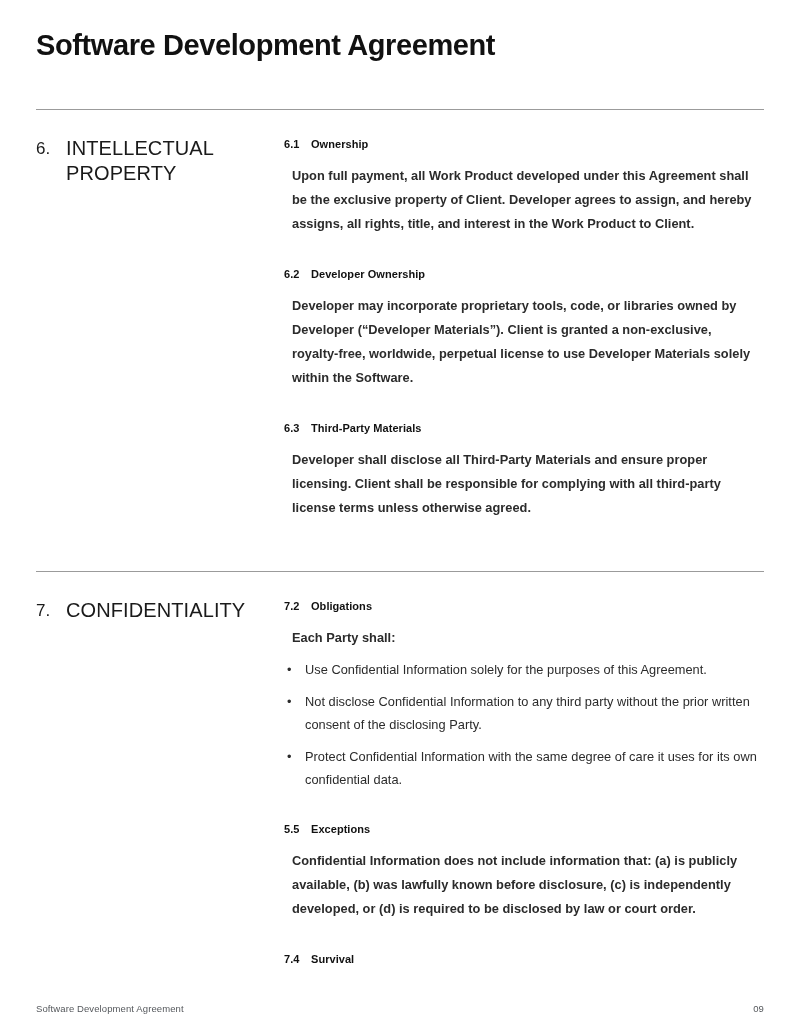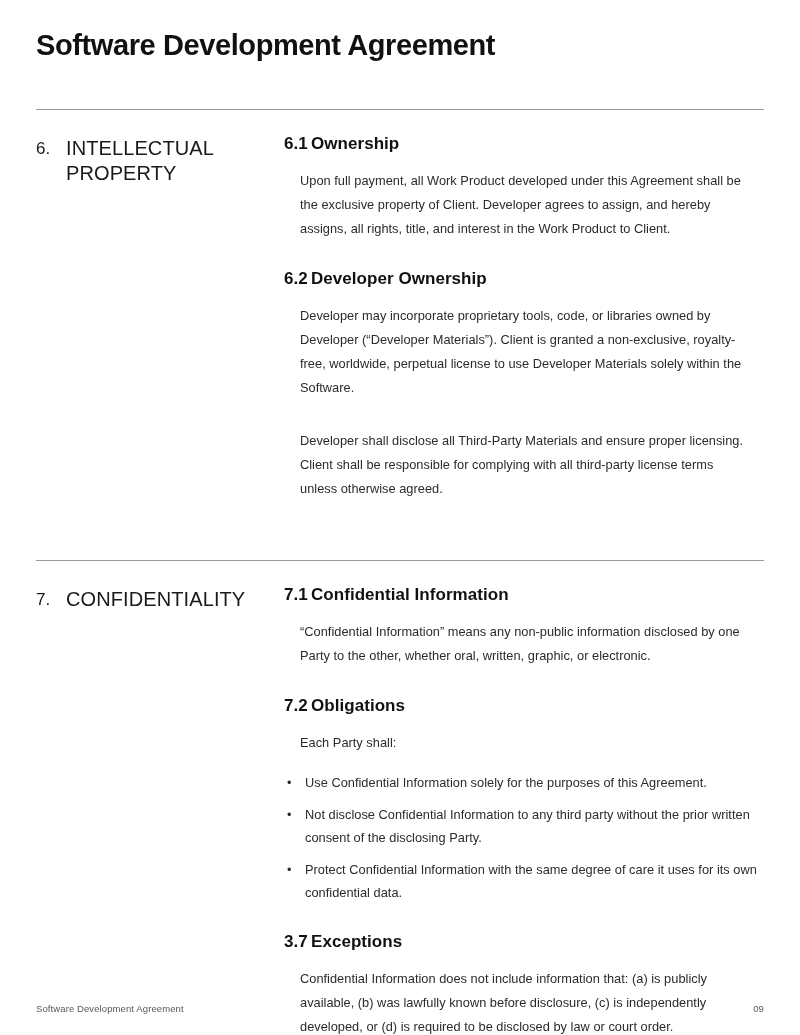--- a/index.html
+++ b/index.html
@@ -79,37 +79,37 @@
   .section-body {
     flex: 1 1 auto;
     min-width: 0;
   }
 
   
   .subsection + .subsection {
     margin-top: 29px;
   }
   .sub-head {
-    font-size: 17px;
+    font-size: 11px;
     font-weight: 700;
     line-height: 18px;
     color: #111111;
     margin-bottom: 11px;
     letter-spacing: 0.05px;
   }
   .sub-num {
     display: inline-block;
     min-width: 27px;
   }
   .sub-para {
     font-size: 12.8px;
-    font-weight: 400;
+    font-weight: 700;
     line-height: 24px;
     color: #2b2b2b;
-    margin: 16px;
+    margin: 8px;
     letter-spacing: 0.02px;
   }
 
   
   .bullets {
     list-style: none;
     margin: 7px 0 0 0;
     padding: 0;
   }
   .bullets li {
@@ -165,45 +165,42 @@
         <div class="section-body">
           <div class="subsection">
             <div class="sub-head"><span class="sub-num">6.1</span><span>Ownership</span></div>
             <p class="sub-para">Upon full payment, all Work Product developed under this Agreement shall be the exclusive property of Client. Developer agrees to assign, and hereby assigns, all rights, title, and interest in the Work Product to Client.</p>
           </div>
           <div class="subsection">
             <div class="sub-head"><span class="sub-num">6.2</span><span>Developer Ownership</span></div>
             <p class="sub-para">Developer may incorporate proprietary tools, code, or libraries owned by Developer (“Developer Materials”). Client is granted a non-exclusive, royalty-free, worldwide, perpetual license to use Developer Materials solely within the Software.</p>
           </div>
           <div class="subsection">
+            <div class="sub-head"><span class="sub-num">6.3</span><span>Third-Party Materials</span></div>
             <p class="sub-para">Developer shall disclose all Third-Party Materials and ensure proper licensing. Client shall be responsible for complying with all third-party license terms unless otherwise agreed.</p>
           </div>
         </div>
       </div>
       <div class="section">
         <div class="section-head">
           <div class="section-num">7.</div>
           <div class="section-title">CONFIDENTIALITY</div>
         </div>
         <div class="section-body">
-          <div class="subsection">
-            <div class="sub-head"><span class="sub-num">7.1</span><span>Confidential Information</span></div>
-            <p class="sub-para">“Confidential Information” means any non-public information disclosed by one Party to the other, whether oral, written, graphic, or electronic.</p>
-          </div>
           <div class="subsection">
             <div class="sub-head"><span class="sub-num">7.2</span><span>Obligations</span></div>
             <p class="sub-para">Each Party shall:</p>
             <ul class="bullets">
               <li><span class="dot">•</span><span>Use Confidential Information solely for the purposes of this Agreement.</span></li>
               <li><span class="dot">•</span><span>Not disclose Confidential Information to any third party without the prior written consent of the disclosing Party.</span></li>
               <li><span class="dot">•</span><span>Protect Confidential Information with the same degree of care it uses for its own confidential data.</span></li>
             </ul>
           </div>
           <div class="subsection">
-            <div class="sub-head"><span class="sub-num">3.7</span><span>Exceptions</span></div>
+            <div class="sub-head"><span class="sub-num">5.5</span><span>Exceptions</span></div>
             <p class="sub-para">Confidential Information does not include information that: (a) is publicly available, (b) was lawfully known before disclosure, (c) is independently developed, or (d) is required to be disclosed by law or court order.</p>
           </div>
           <div class="subsection">
             <div class="sub-head"><span class="sub-num">7.4</span><span>Survival</span></div>
           </div>
         </div>
       </div>
     </div>
 
   <div class="footer">

